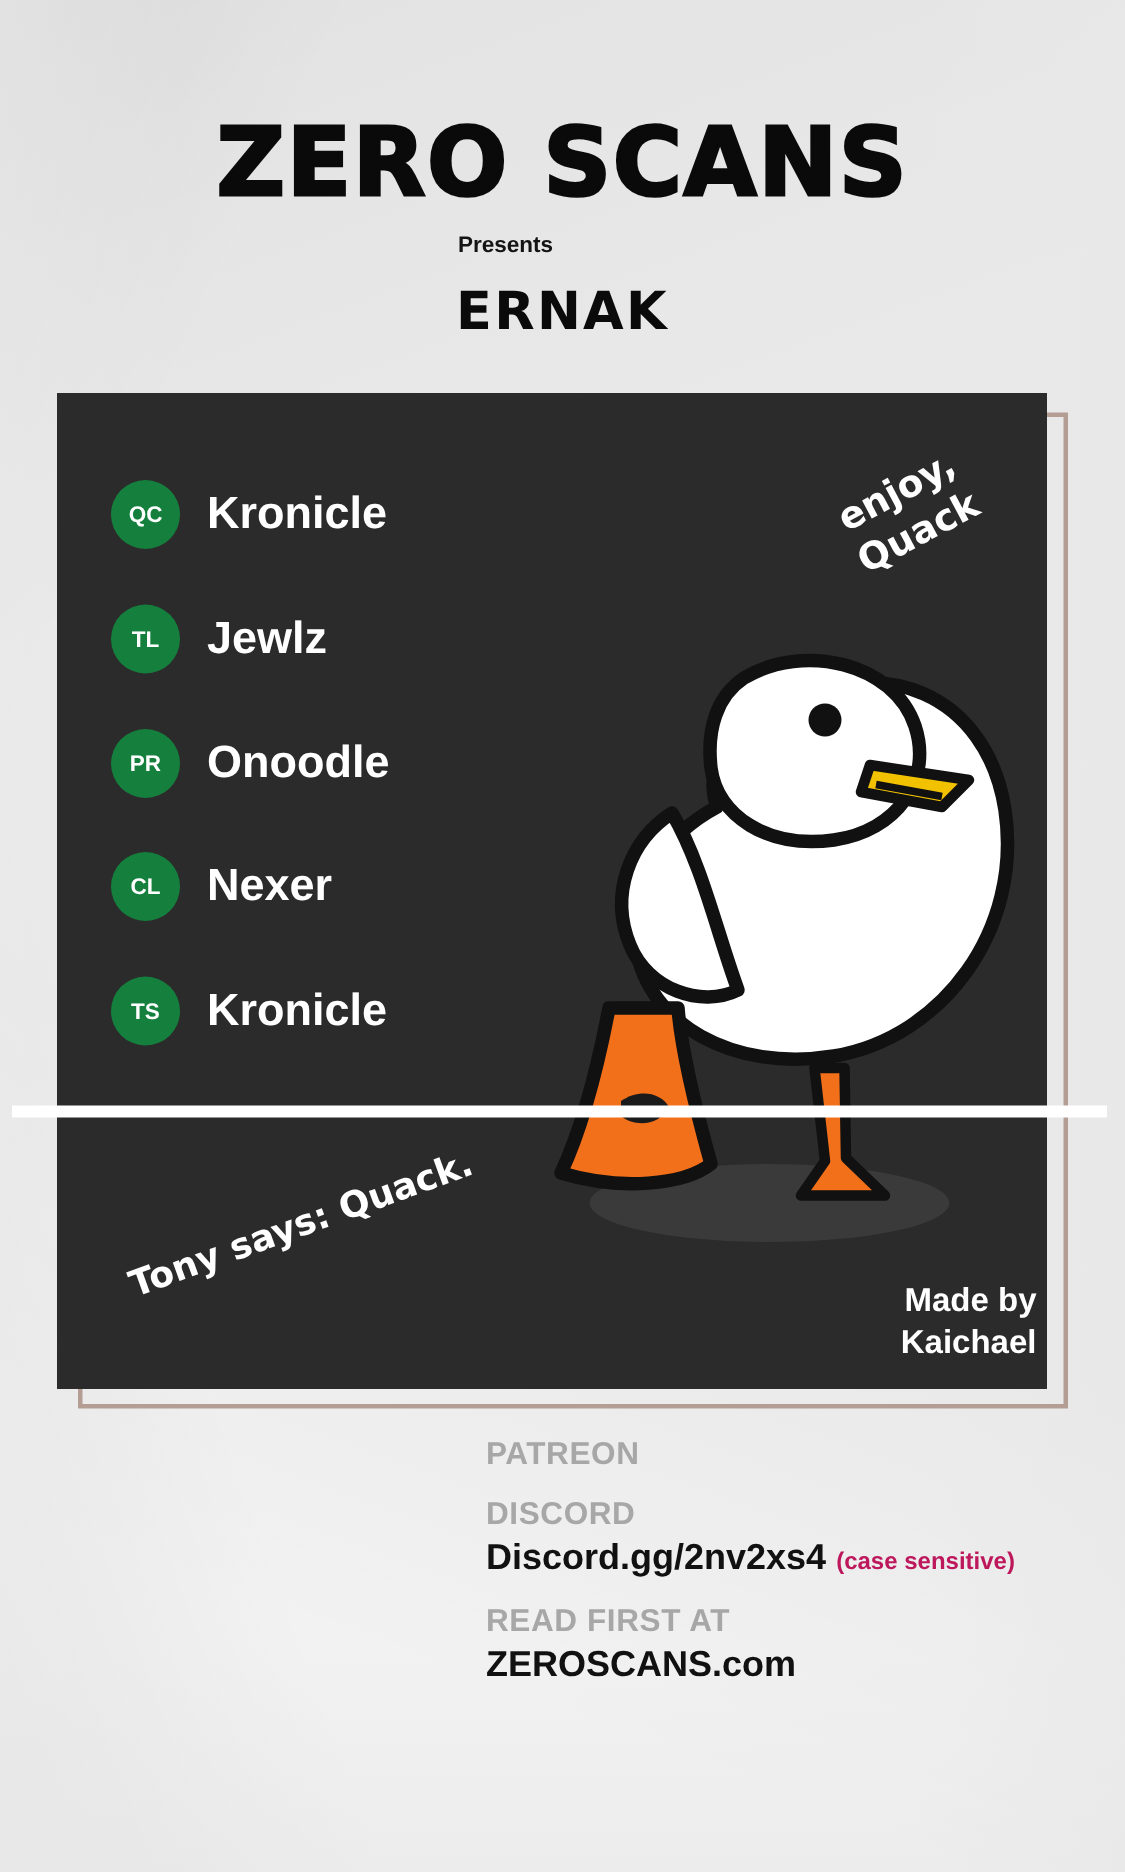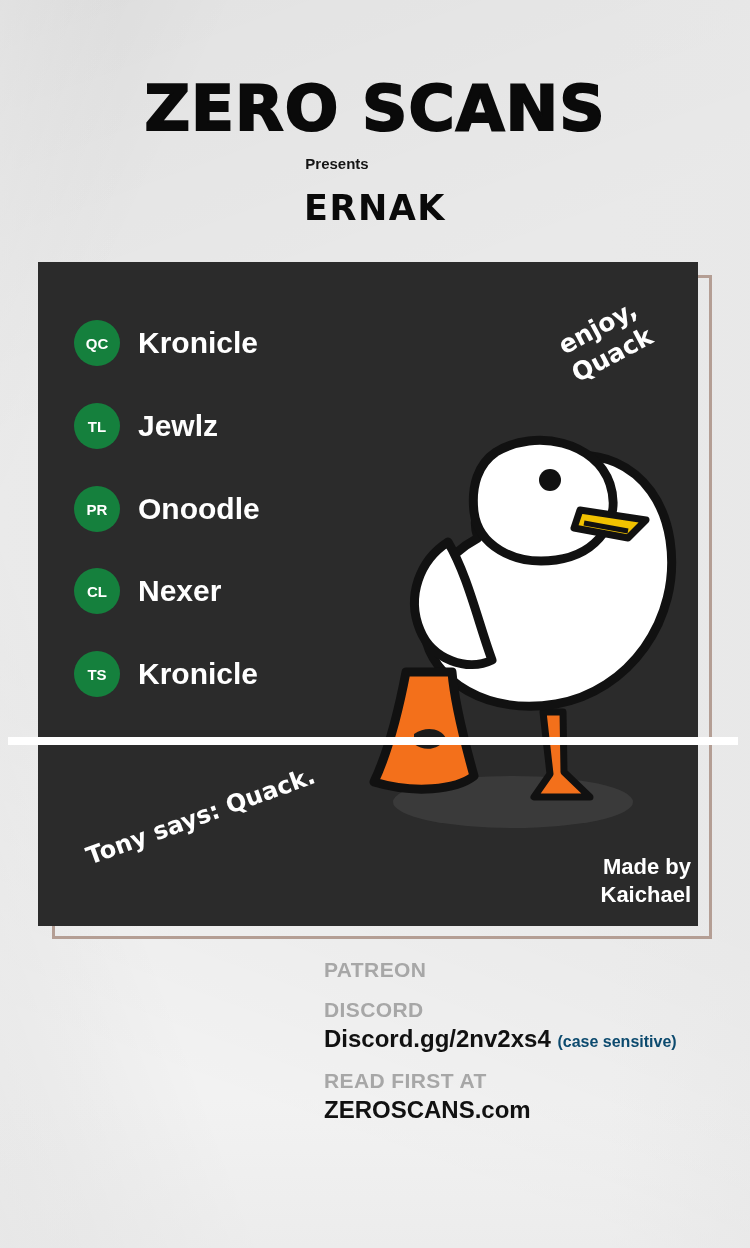--- a/index.html
+++ b/index.html
@@ -185,21 +185,21 @@
   .f-value {
     font-size: 24px;
     font-weight: 700;
     color: #111111;
     margin-top: 3px;
     white-space: nowrap;
   }
   .f-note {
     font-size: 16px;
     font-weight: 700;
-    color: #0c4a6e;
+    color: #be185d;
   }
 </style>
 </head>
 <body>
 
 <div class="bg-streak s1"></div>
 <div class="bg-streak s2"></div>
 <div class="bg-streak s3"></div>
 
 <div class="title">ZERO SCANS</div>

